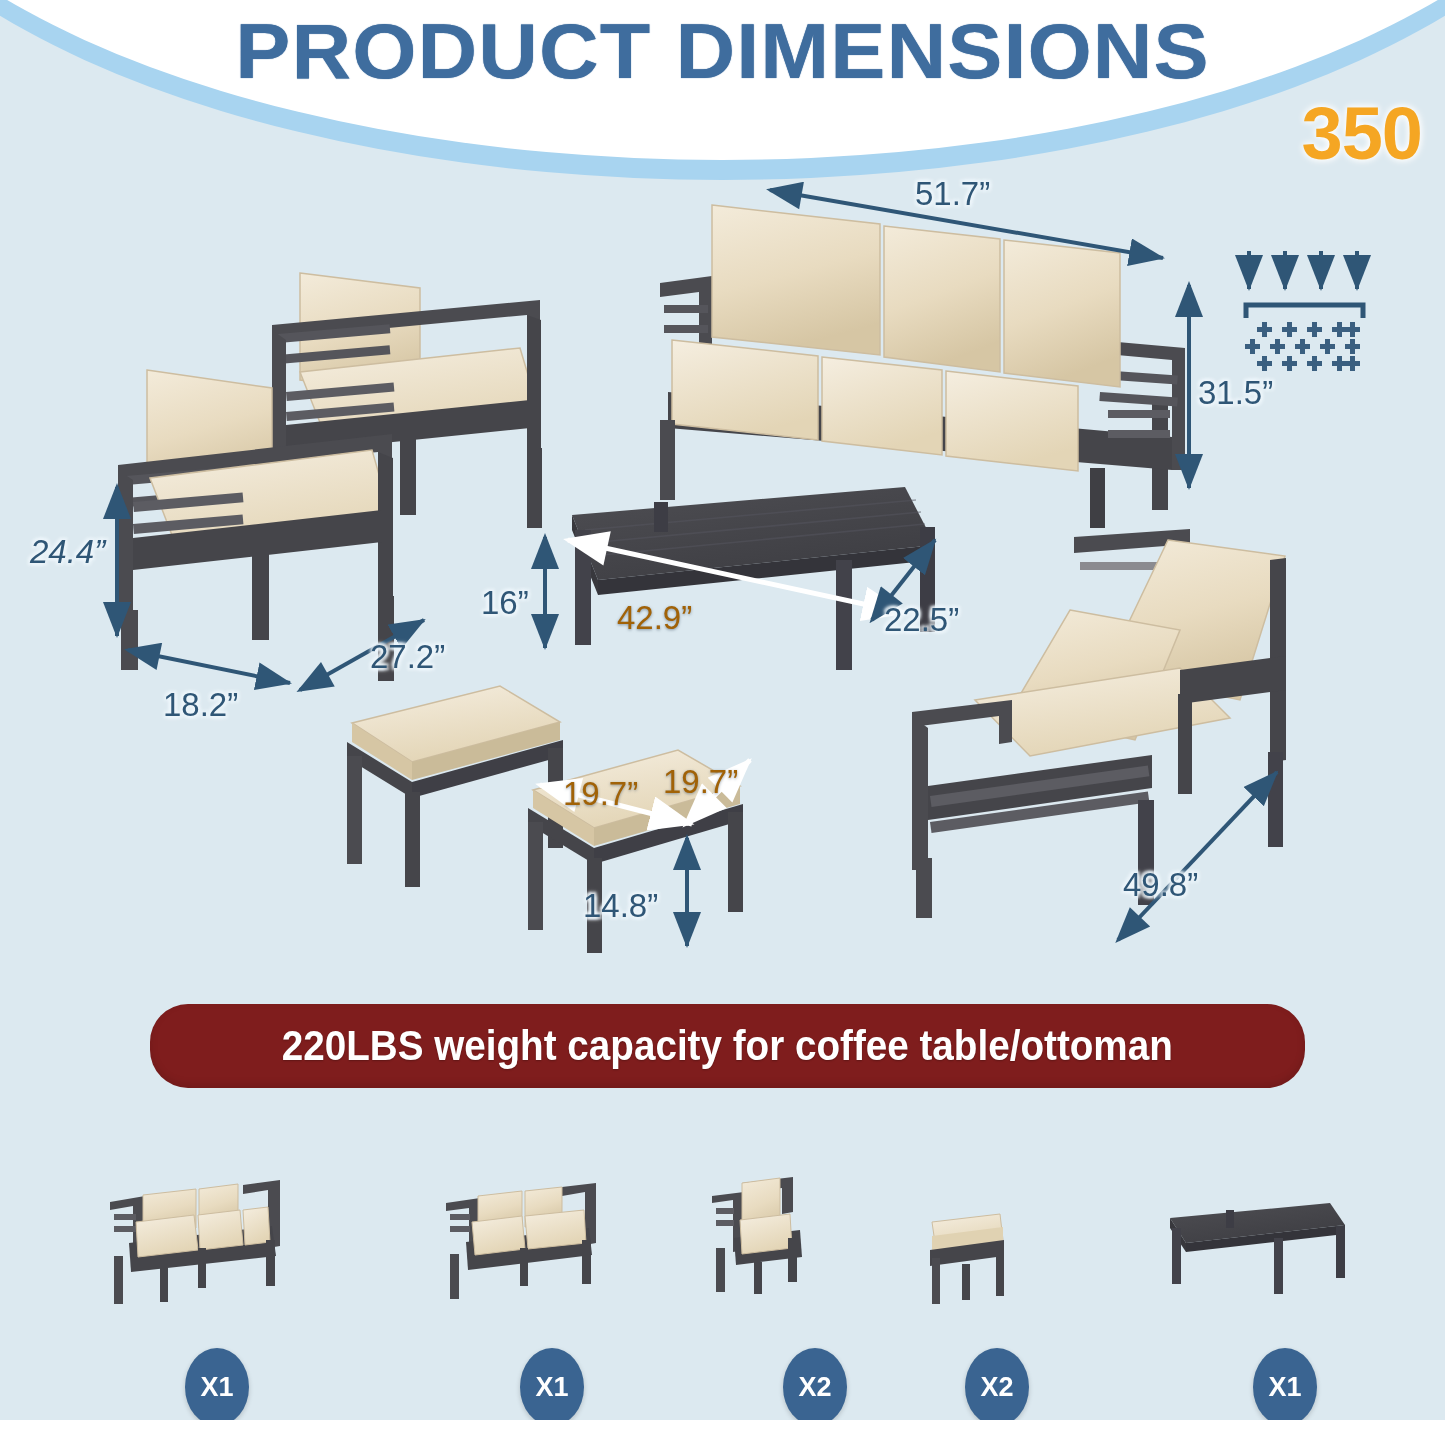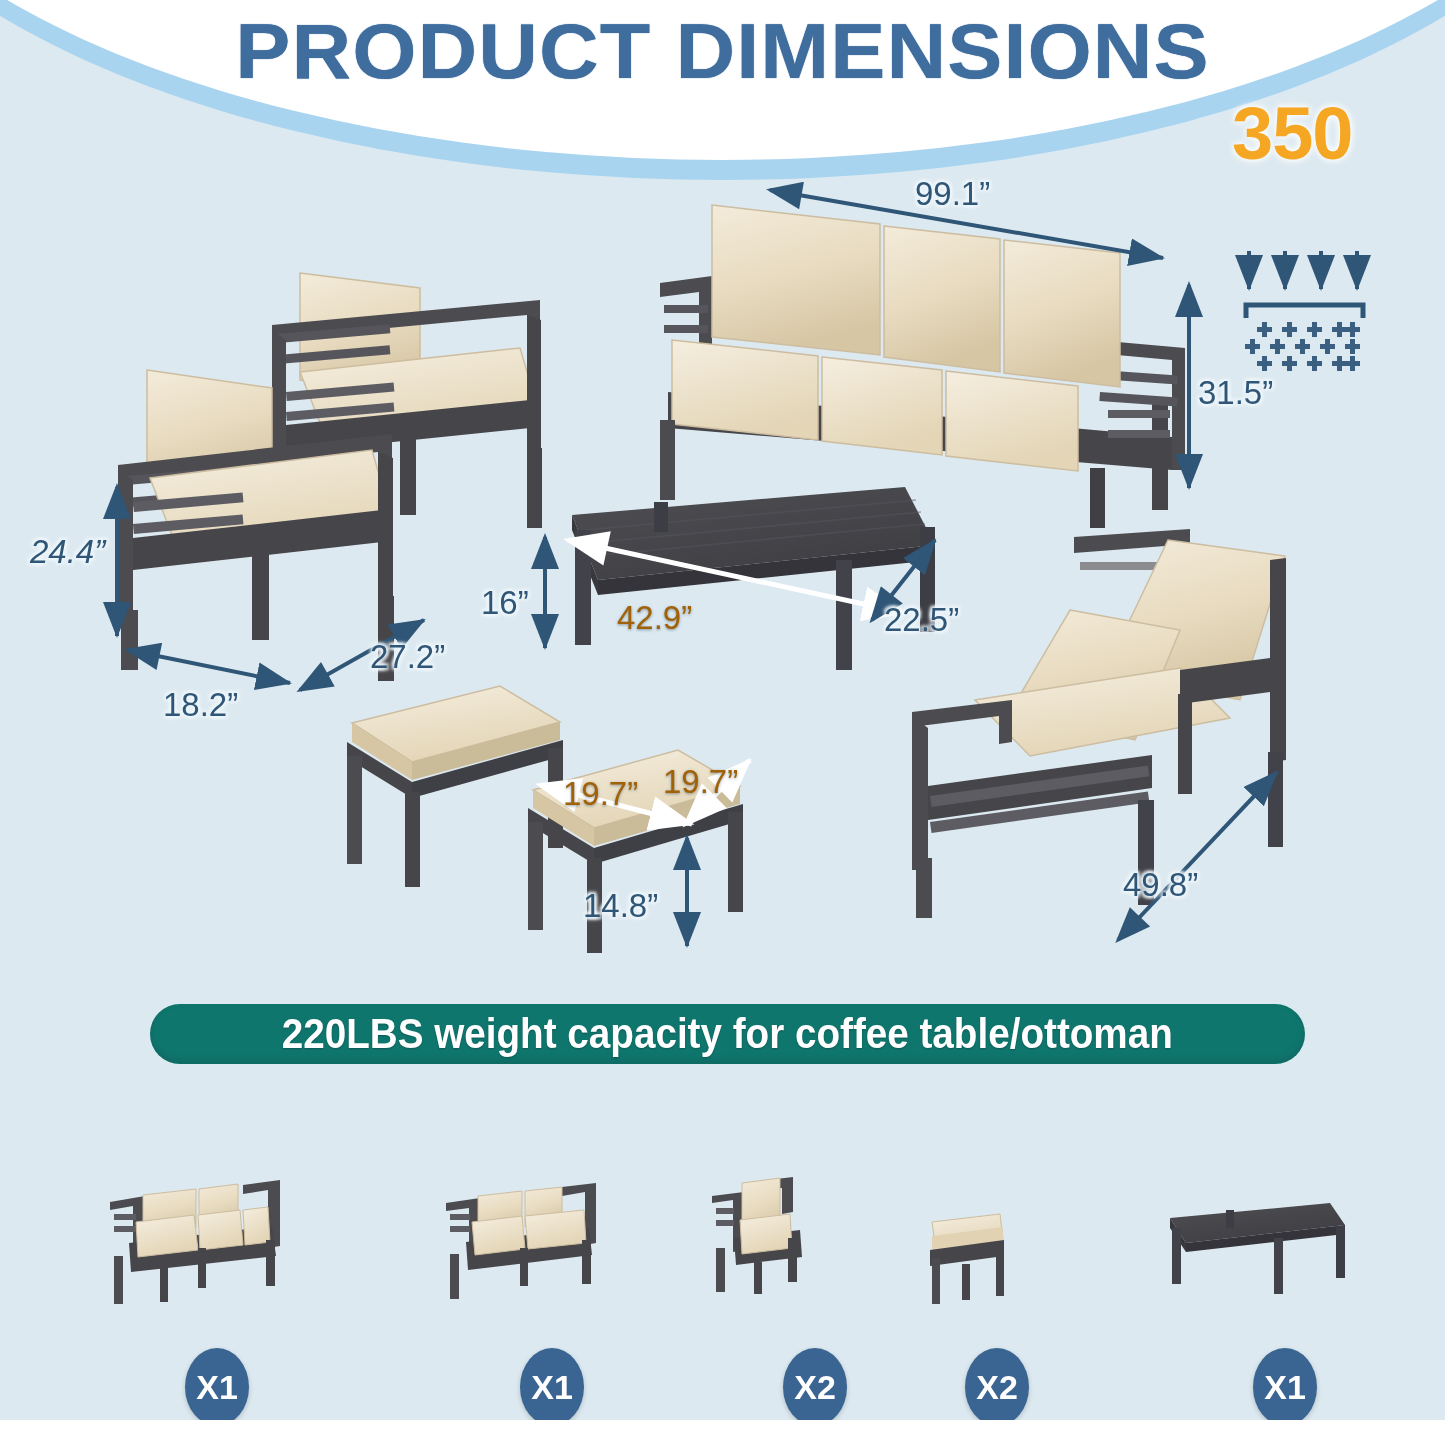--- a/index.html
+++ b/index.html
@@ -43,48 +43,48 @@
       -2px  2px 3px #eef6fb, 2px  2px 3px #eef6fb,
        0    0   6px #eef6fb;
   }
   .dim.white{
     color:#a16207;
     text-shadow:0 1px 3px rgba(60,80,100,.55);
   }
   svg.overlay{position:absolute;left:0;top:0;width:1445px;height:1445px;pointer-events:none;}
 
   
-  .lbs-wrap{position:absolute;left:1232px;top:100px;width:190px;text-align:left;}
+  .lbs-wrap{position:absolute;left:1232px;top:100px;width:190px;text-align:right;}
   .lbs-num{
     font-size:74px;font-weight:bold;color:#f5a623;line-height:.92;
     letter-spacing:-1px;
     text-shadow:0 0 6px #ffffff,0 0 10px #ffffff;
   }
   .lbs-unit{
     font-size:68px;font-weight:bold;color:#2f5676;line-height:1;
     letter-spacing:0px;margin-top:-2px;
   }
 
   
   .banner{
-    position:absolute;left:150px;top:1004px;width:1155px;height:60px;
-    background:#0f766e;border-radius:38px;
+    position:absolute;left:150px;top:1004px;width:1155px;height:84px;
+    background:#7f1d1d;border-radius:38px;
     display:flex;align-items:center;justify-content:center;
     box-shadow:inset 0 -3px 8px rgba(0,0,0,.12);
   }
   .banner-text{
     color:#ffffff;font-size:42px;font-weight:bold;white-space:nowrap;
     transform:scaleX(.92);
     text-shadow:0 1px 2px rgba(0,0,0,.25);
   }
   .badge{
     position:absolute;
     width:64px;height:78px;border-radius:50%;
     background:#3a6491;color:#fff;
-    font-size:34px;font-weight:bold;
+    font-size:27px;font-weight:bold;
     display:flex;align-items:center;justify-content:center;
     box-shadow:0 2px 5px rgba(0,0,0,.18);
   }
   .bottom-strip{position:absolute;left:0;top:1420px;width:1445px;height:25px;background:#ffffff;}
 </style>
 </head>
 <body>
 
 <div id="stage">
 
@@ -397,21 +397,21 @@
       <path d="M1170 1218 L1330 1203 L1345 1225 L1186 1243 Z" fill="url(#tabletop)"></path>
       <path d="M1170 1218 L1186 1243 L1186 1252 L1170 1228 Z" fill="#38383d"></path>
       <path d="M1186 1243 L1345 1225 L1345 1234 L1186 1252 Z" fill="#34343a"></path>
       <rect x="1172" y="1228" width="9" height="56" fill="#42424a"></rect>
       <rect x="1274" y="1238" width="9" height="56" fill="#42424a"></rect>
       <rect x="1336" y="1226" width="9" height="52" fill="#3d3d45"></rect>
       <rect x="1226" y="1210" width="8" height="18" fill="#3d3d45"></rect>
     </g>
   </svg>
 
-  <div class="dim" style="left:915px;top:175px;">99.1”</div>
+  <div class="dim" style="left:915px;top:175px;">51.7”</div>
   <div class="dim" style="left:1198px;top:374px;">31.5”</div>
   <div class="dim" style="left:30px;top:533px;font-style:italic;">24.4”</div>
   <div class="dim" style="left:163px;top:686px;">18.2”</div>
   <div class="dim" style="left:370px;top:638px;">27.2”</div>
   <div class="dim" style="left:481px;top:584px;">16”</div>
   <div class="dim white" style="left:617px;top:599px;">42.9”</div>
   <div class="dim" style="left:884px;top:601px;">22.5”</div>
   <div class="dim white" style="left:563px;top:775px;">19.7”</div>
   <div class="dim white" style="left:663px;top:763px;">19.7”</div>
   <div class="dim" style="left:583px;top:887px;">14.8”</div>

